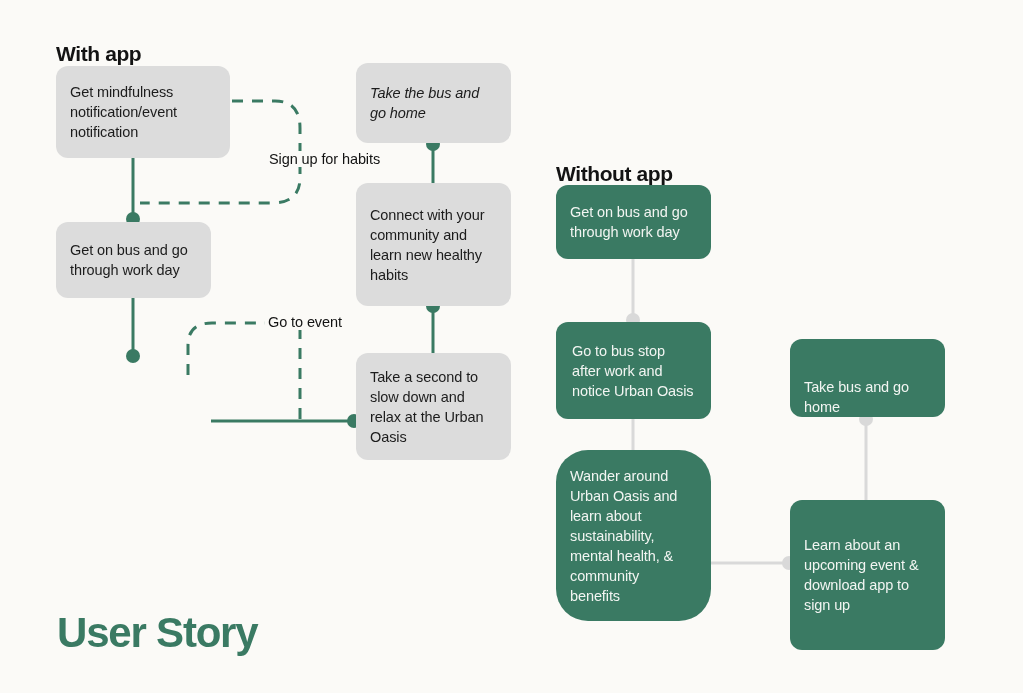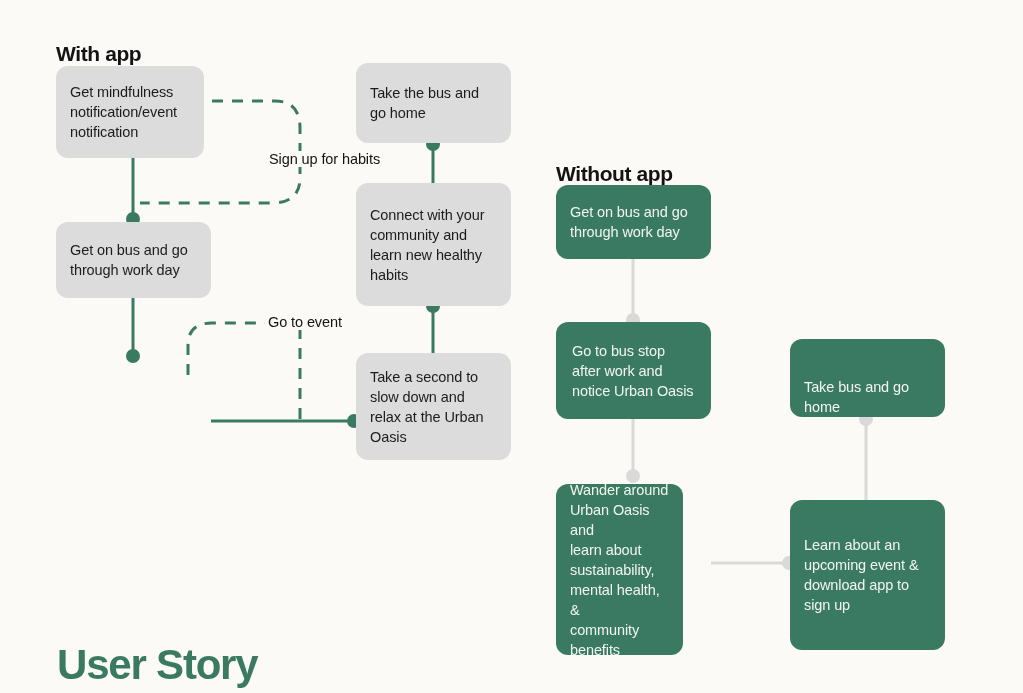--- a/index.html
+++ b/index.html
@@ -114,21 +114,21 @@
     <circle cx="789" cy="563" r="7" fill="#D9D9D9"></circle>
 
     <line x1="866" y1="500" x2="866" y2="419" stroke="#D9D9D9" stroke-width="3"></line>
     <circle cx="866" cy="419" r="7" fill="#D9D9D9"></circle>
   </svg>
 
   <div class="section-heading" style="left:56px; top:42px;">With app</div>
 
   <div class="section-heading" style="left:556px; top:162px;">Without app</div>
 
-  <div class="node gray" style="left:56px; top:66px; width:148px; height:92px;">
+  <div class="node gray" style="left:56px; top:66px; width:174px; height:92px;">
     <span class="node-text">Get mindfulness
 notification/event
 notification</span>
   </div>
 
   <div class="node gray" style="left:56px; top:222px; width:155px; height:76px;">
     <span class="node-text">Get on bus and go
 through work day</span>
   </div>
 
@@ -140,37 +140,37 @@
 Oasis</span>
   </div>
 
   <div class="node gray" style="left:356px; top:183px; width:155px; height:123px;">
     <span class="node-text">Connect with your
 community and
 learn new healthy
 habits</span>
   </div>
 
-  <div class="node gray" style="left:356px; top:63px; width:155px; height:80px;">
+  <div class="node gray" style="left:356px; top:63px; width:155px; height:80px;font-style:italic;">
     <span class="node-text">Take the bus and
 go home</span>
   </div>
 
   <div class="node green" style="left:556px; top:185px; width:155px; height:74px;">
     <span class="node-text">Get on bus and go
 through work day</span>
   </div>
 
   <div class="node green" style="left:556px; top:322px; width:155px; height:97px;padding-left:16px;">
     <span class="node-text">Go to bus stop
 after work and
 notice Urban Oasis</span>
   </div>
 
-  <div class="node green" style="left:556px; top:484px; width:127px; height:171px;">
+  <div class="node green" style="left:556px; top:450px; width:155px; height:171px;border-radius:32px;">
     <span class="node-text">Wander around
 Urban Oasis and
 learn about
 sustainability,
 mental health, &amp;
 community
 benefits</span>
   </div>
 
   <div class="node green" style="left:790px; top:500px; width:155px; height:150px;">
@@ -182,15 +182,15 @@
 
   <div class="node green" style="left:790px; top:339px; width:155px; height:78px;align-items:flex-end;">
     <span class="node-text">Take bus and go
 home</span>
   </div>
 
   <div class="edge-label" style="left:266px; top:151px;">Sign up for habits</div>
 
   <div class="edge-label" style="left:265px; top:314px;">Go to event</div>
 
-  <div class="page-title" style="left:57px; top:609px;margin-top:32px;">User Story</div>
+  <div class="page-title" style="left:57px; top:609px;">User Story</div>
 
 </div>
 
 </body></html>

